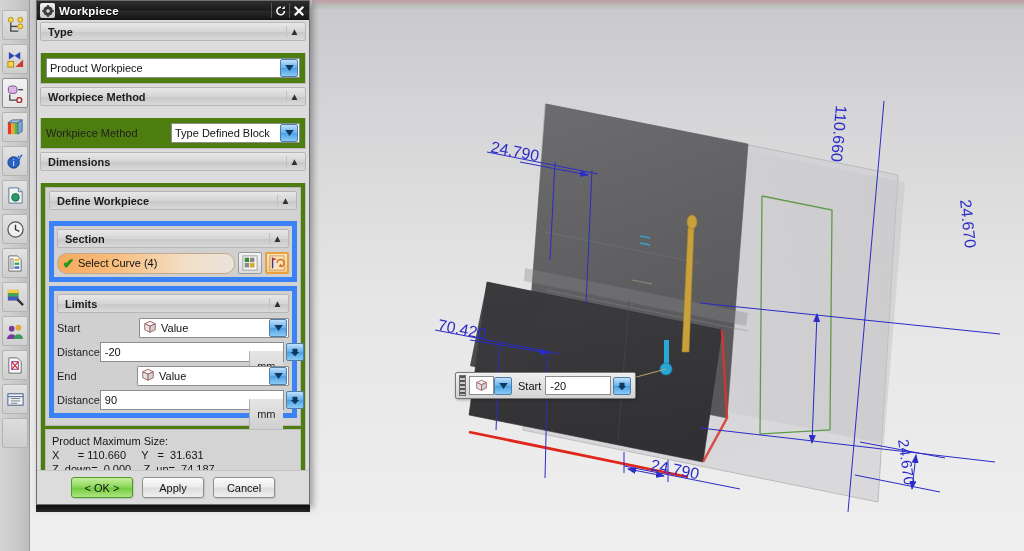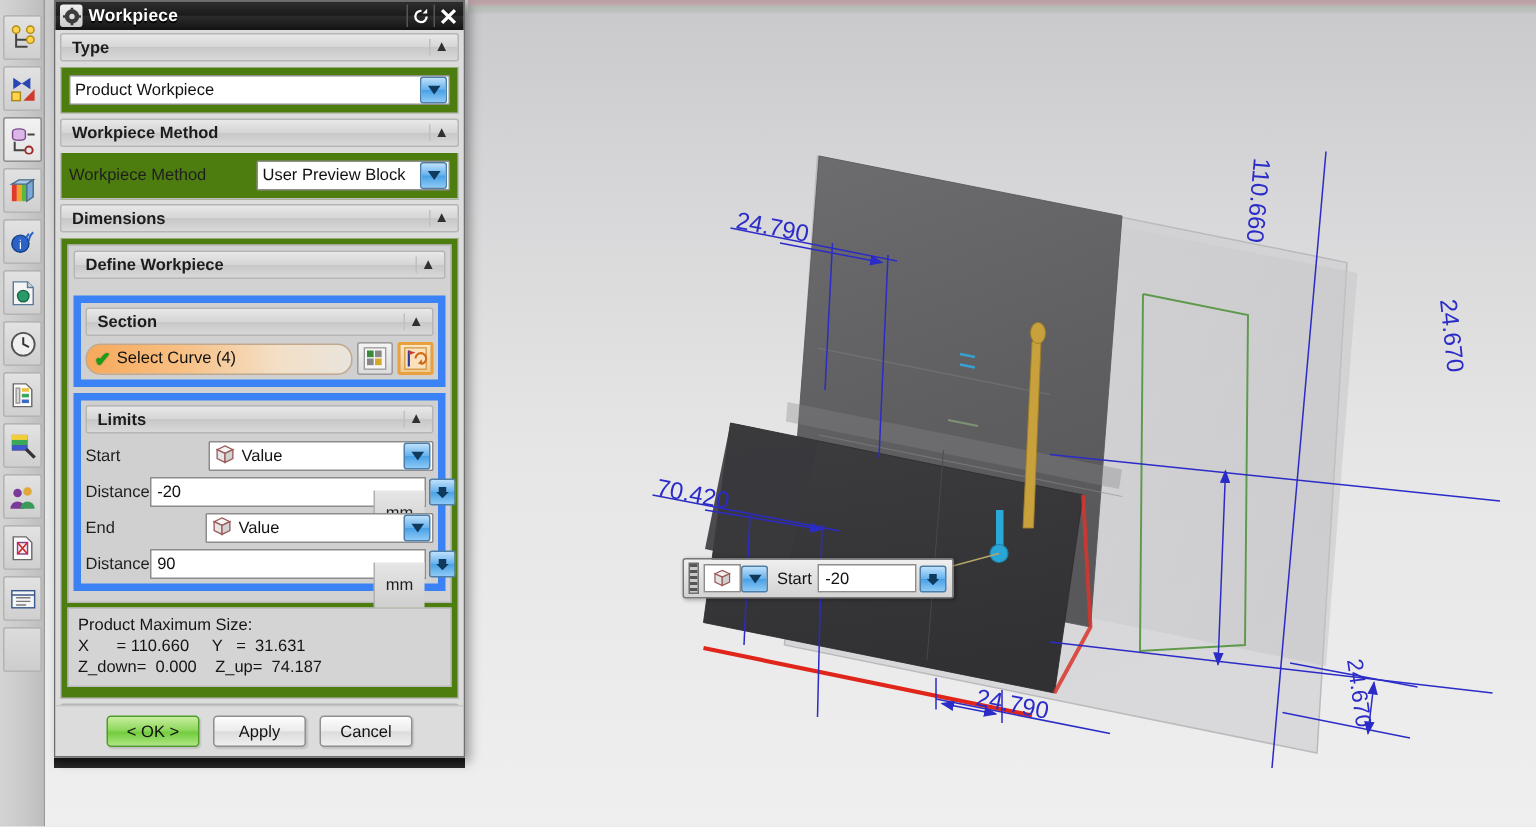--- a/index.html
+++ b/index.html
@@ -70,21 +70,21 @@
     background: #dcdcdc;
     padding: 2px 3px 0 3px;
   }
 
   
   .ghead {
     height: 19px; display: flex; align-items: center; cursor: pointer;
     background: linear-gradient(180deg,#e8e8e8 0%, #d5d5d5 50%, #c7c7c7 51%, #d9d9d9 100%);
     border: 1px solid #b6b6b6; border-radius: 2px;
     padding: 0 3px 0 7px; font-weight: bold; font-size: 11px; color: #1c1c1c;
-    margin-bottom: 4px;
+    margin-bottom: 12px;
   }
   .ghead .gh-label { flex: 1; }
   .chev { font-size: 10px; color: #303030; width: 16px; text-align: center;
     border-left: 1px solid #c0c0c0; }
 
   .gbody { background: #4d7c0f; border: 1px solid #bdbdbd; border-top: none;
     padding: 4px 5px 5px 5px; margin-bottom: 3px; }
 
   
   .sub {
@@ -481,21 +481,21 @@
       </div>
 
       <div class="ghead">
         <span class="gh-label">Workpiece Method</span>
         <span class="chev">▲</span>
       </div>
       <div class="gbody">
         <div class="row" style="margin-bottom:0">
           <span class="lbl" style="width:125px">Workpiece Method</span>
           <div class="combo">
-            <span class="ctext">User Preview Block</span>
+            <span class="ctext">Type Defined Block</span>
             <div class="cbtn">
               <svg width="9" height="6" viewBox="0 0 10 7">
                   <path d="M0 0 L10 0 L5 7 Z" fill="#10395e"></path>
                 </svg>
             </div>
           </div>
         </div>
       </div>
 
       <div class="ghead">

